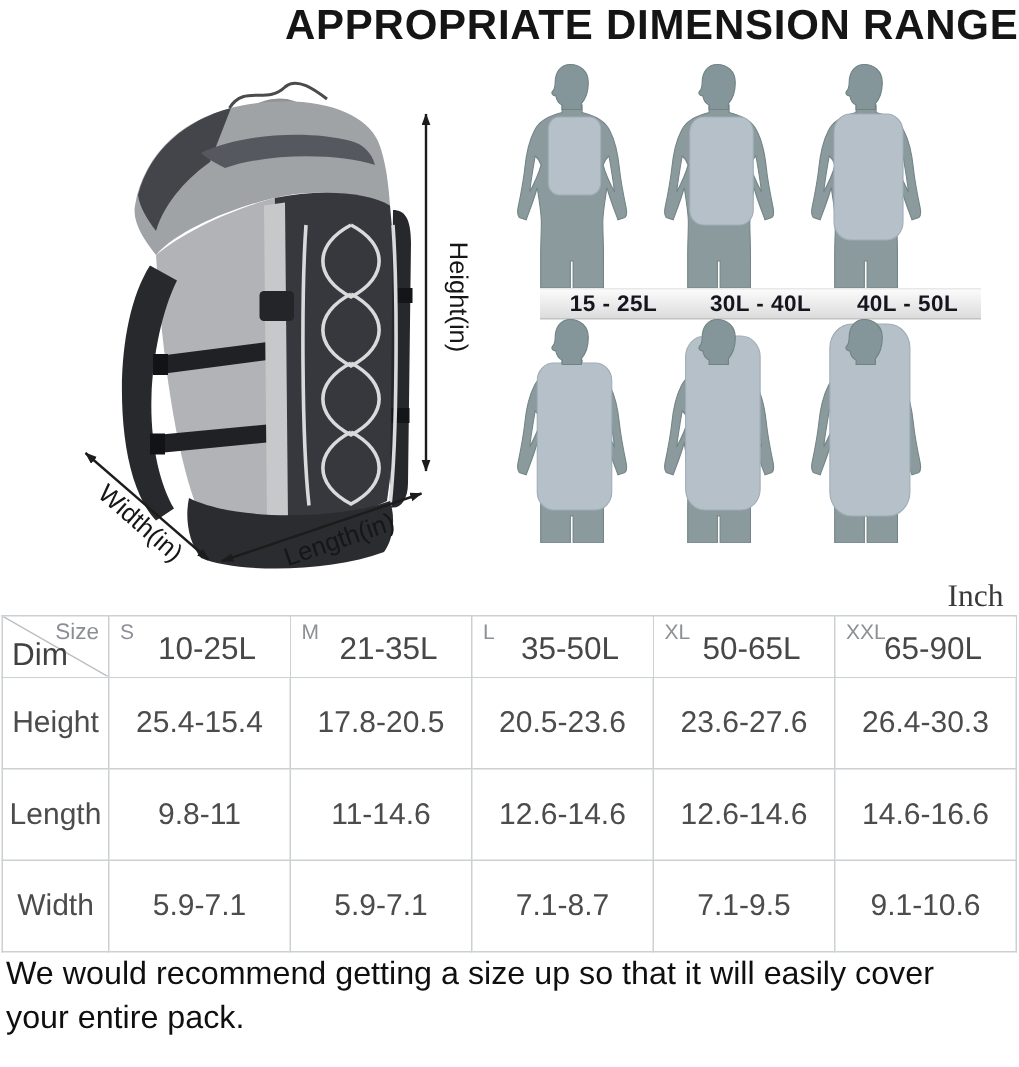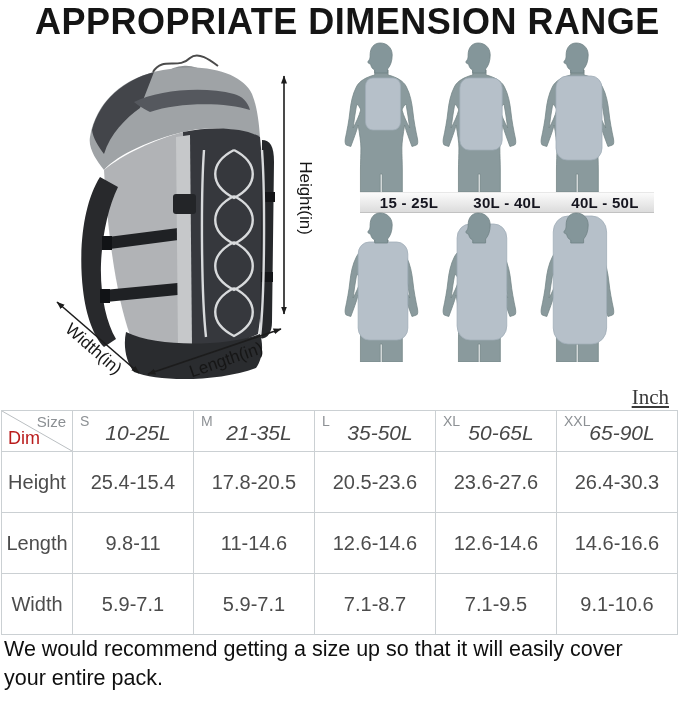--- a/index.html
+++ b/index.html
@@ -1,47 +1,47 @@
 <!DOCTYPE html>
 <html><head>
 <meta charset="utf-8">
 <style>
   html,body{margin:0;padding:0;background:#fff;}
   .page{position:relative;width:679px;height:711px;background:#fff;overflow:hidden;
         font-family:"Liberation Sans",sans-serif;color:#111;}
   
-  .title{position:absolute;top:1px;left:0;right:0;text-align:left;
-         font-size:36px;font-weight:600;letter-spacing:.5px;color:#151515;padding-left:35px;}
+  .title{position:absolute;top:1px;left:0;right:0;text-align:right;
+         font-size:28px;font-weight:600;letter-spacing:.5px;color:#151515;}
   
   .pack-svg{position:absolute;left:38px;top:42px;width:282px;height:343px;}
   .figrow{position:absolute;left:334px;width:294px;height:150px;display:flex;
           justify-content:space-around;align-items:flex-end;}
   .figrow.r1{top:42px}
   .figrow.r2{top:212px}
   .figure{width:92px;height:150px;}
   .banner{position:absolute;left:334px;width:294px;height:19px;display:flex;align-items:center;
           background:linear-gradient(#fbfbfb,#dcdcdc);border-bottom:1px solid #c2c2c2;border-top:1px solid #e8e8e8;margin-left:26px;}
   .banner.b1{top:192px}
   .banner.b2{top:361px}
   .banner span{flex:1;text-align:center;font-size:15px;font-weight:bold;color:#15151f;letter-spacing:.3px;}
   
   .inch{position:absolute;top:385px;right:10px;font-family:"Liberation Serif",serif;
-        font-size:21px;color:#3a3a3a;text-decoration:underline;}
+        font-size:21px;color:#3a3a3a;}
   
   table.sizes{position:absolute;left:1px;top:410px;width:677px;border-collapse:collapse;table-layout:fixed;}
   table.sizes td{border:1px solid #cbd0d3;padding:0;background:#fff;}
   table.sizes tr.hdr td{height:40px;}
   table.sizes tr.datarow td{height:60px;text-align:center;font-size:20px;color:#4c4c4c;}
   td.corner{position:relative;}
   .corner-size{position:absolute;top:2px;right:6px;font-size:15px;color:#8b8f93;}
-  .corner-dim{position:absolute;bottom:2px;left:6px;font-size:18px;color:#b91c1c;}
+  .corner-dim{position:absolute;bottom:2px;left:6px;font-size:21px;color:#404040;}
   .diag{position:absolute;left:0;top:0;width:100%;height:100%;}
   td.colhdr{position:relative;text-align:center;vertical-align:bottom;}
   .size-tag{position:absolute;top:2px;left:7px;font-size:14px;color:#8d9195;}
-  .range{display:block;font-size:21px;color:#474747;padding:10px 0 6px 10px;font-style:italic;}
+  .range{display:block;font-size:21px;color:#474747;padding:10px 0 6px 10px;}
   td.rowlabel{text-align:center;font-size:20px;color:#2e97ab;margin-left:40px;}
   
   .note{position:absolute;left:4px;top:635px;width:672px;font-size:21.5px;line-height:1.34;color:#0f0f0f;}
   .note span{display:block;}
   svg text{font-family:"Liberation Sans",sans-serif;}
   .dimlabel{font-size:17px;fill:#161616;}
 </style>
 </head>
 <body>
 

